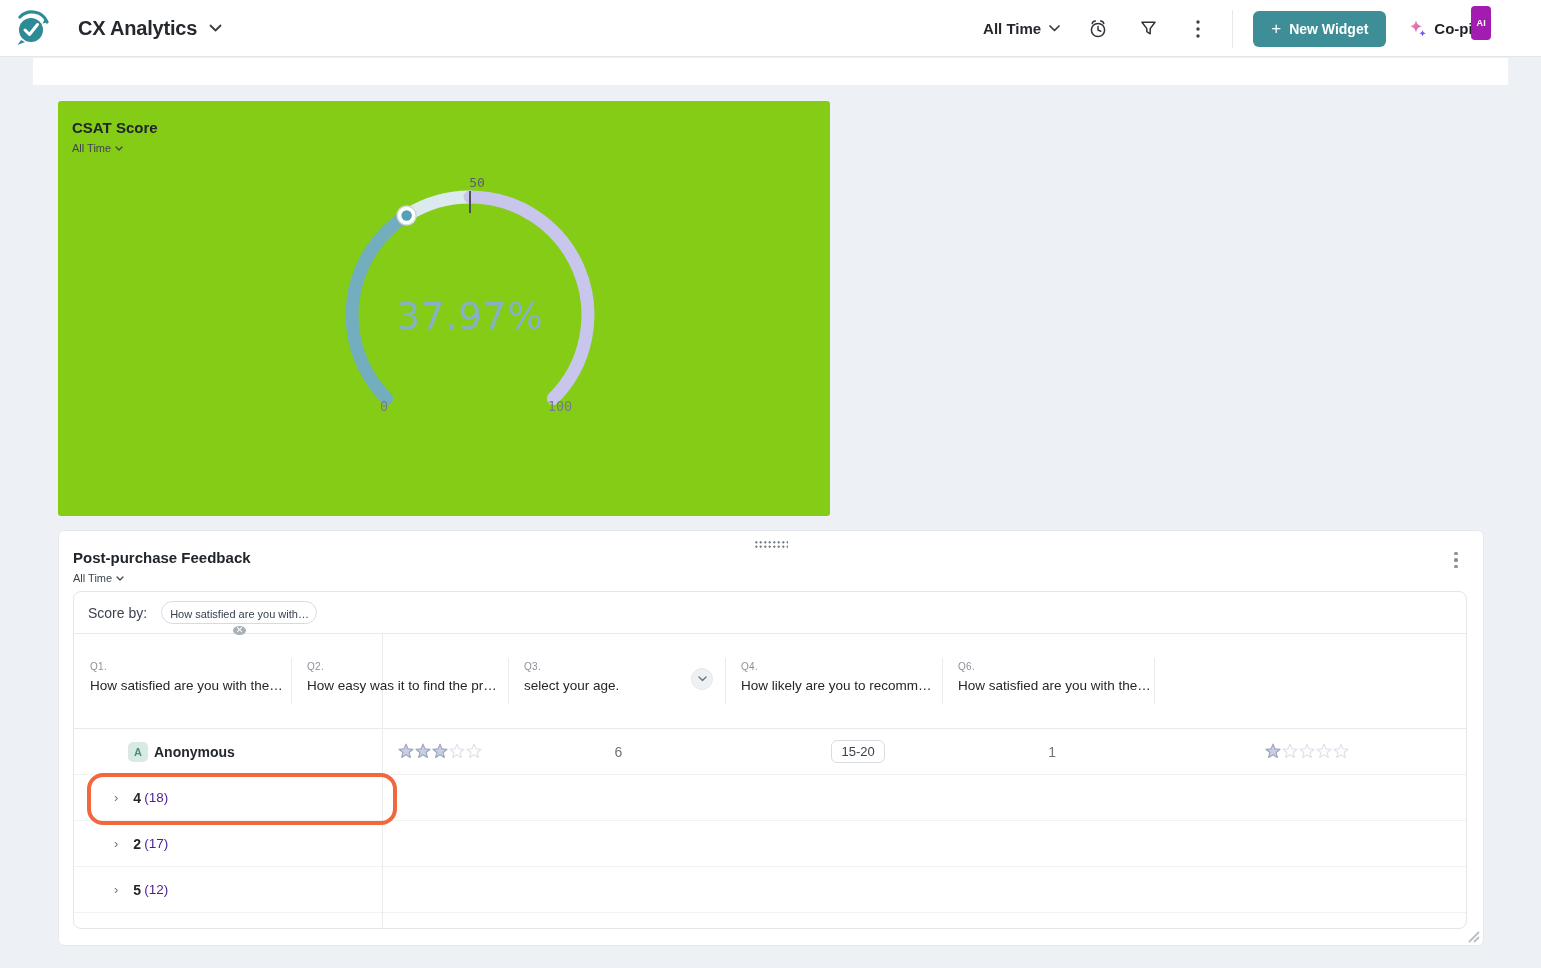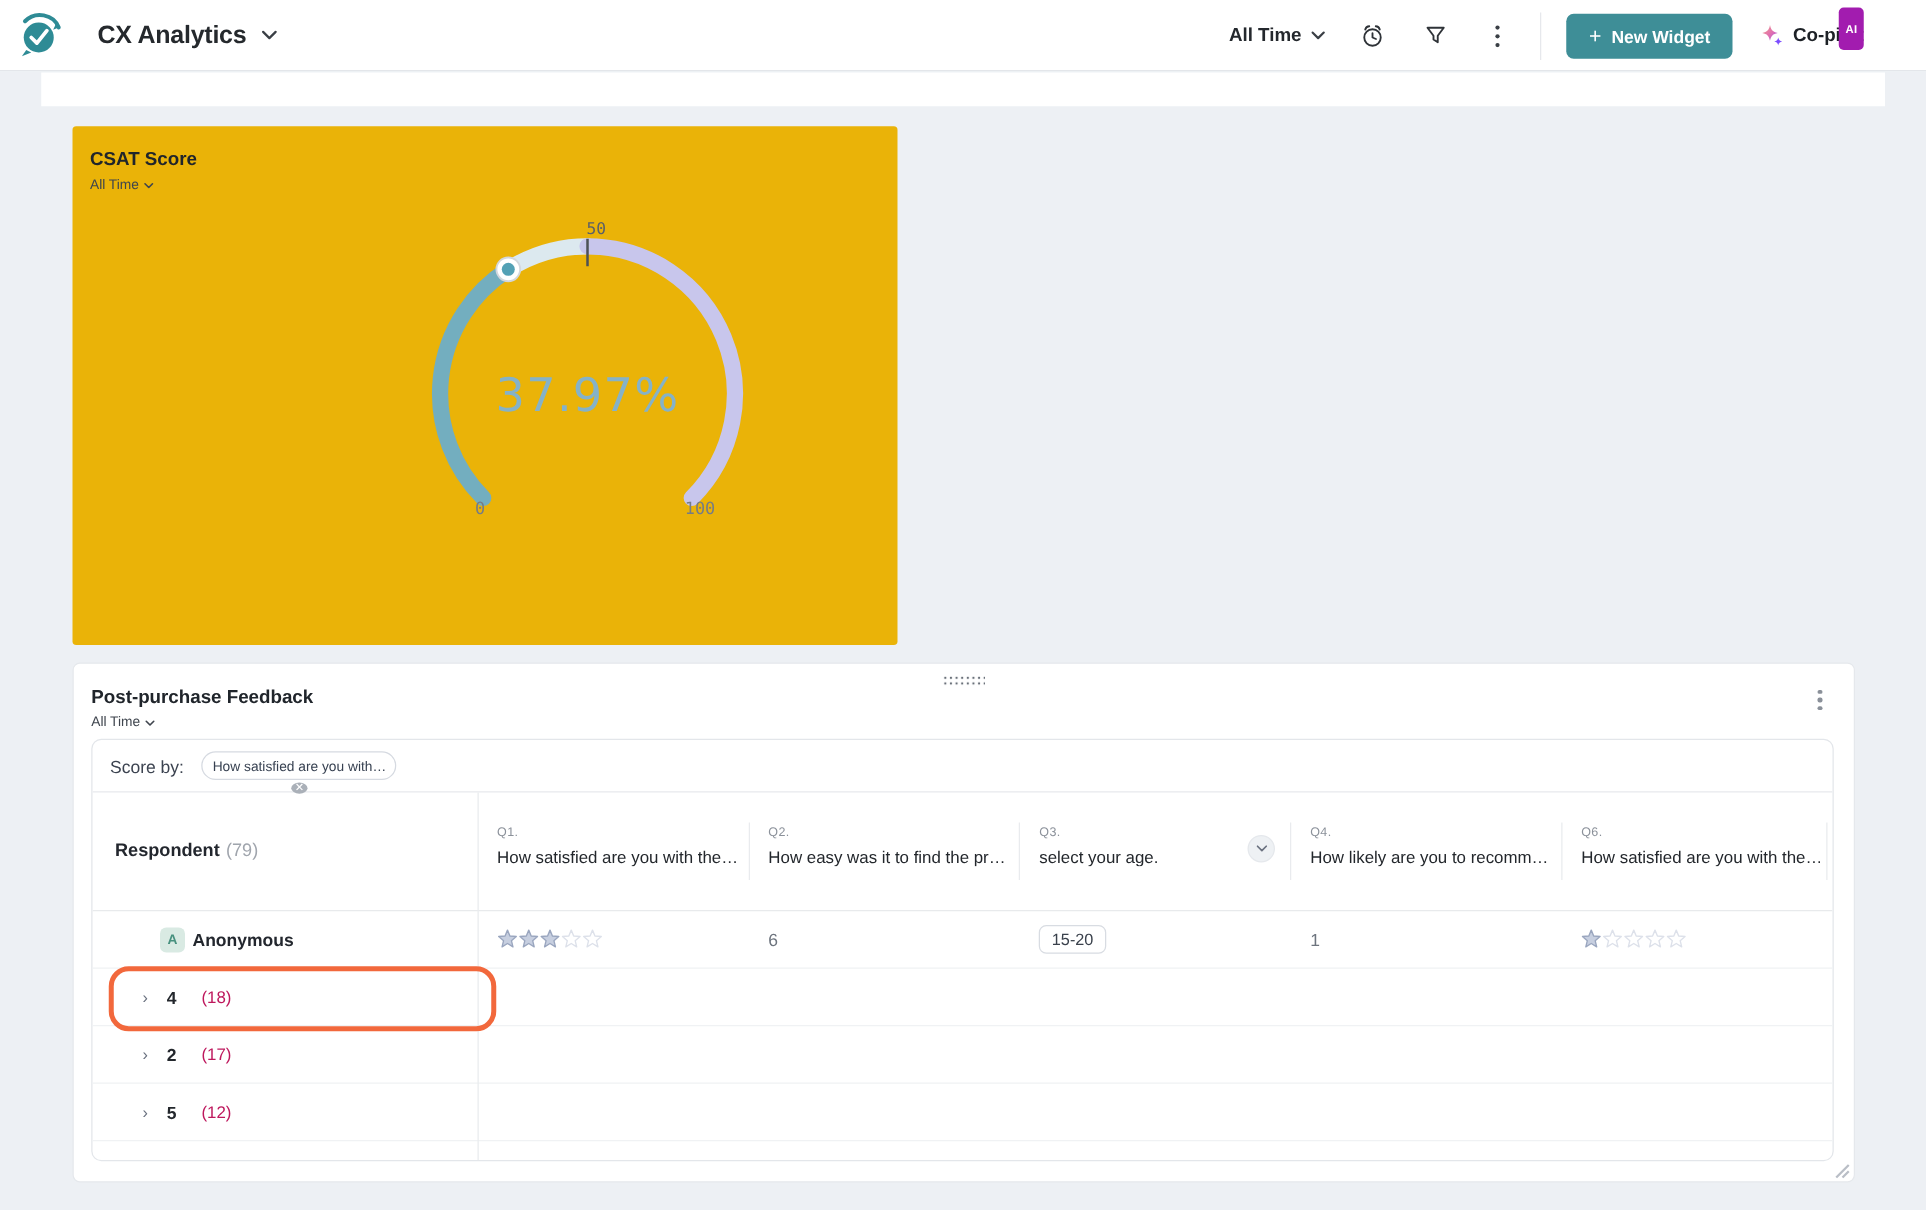--- a/index.html
+++ b/index.html
@@ -23,21 +23,21 @@
   .plus-glyph { font-size:17px; font-weight:400; line-height:1; }
   .copilot { margin-left:22px; display:flex; align-items:center; gap:6px; cursor:pointer; }
   .copilot-label { font-size:15px; font-weight:700; color:#1d2126; }
   .ai-badge { position:absolute; top:6px; right:50px; background:#a21caf; color:#fff; font-size:9px; font-weight:700;
               padding:12px 5px; border-radius:4px; letter-spacing:0.3px; }
 
   
   .partial-widget { position:absolute; left:33px; top:58px; width:1475px; height:27px; background:#fff; }
 
   
-  .csat-widget { position:absolute; left:58px; top:101px; width:660px; height:415px; background:#eab308; border-radius:3px; }
+  .csat-widget { position:absolute; left:58px; top:101px; width:772px; height:415px; background:#84cc16; border-radius:3px; }
   .widget-title { position:absolute; left:14px; top:18px; font-size:15px; font-weight:700; color:#20252b; }
   .widget-time { position:absolute; left:14px; top:41px; font-size:11px; font-weight:500; color:#3f454e;
                  display:flex; align-items:center; gap:4px; cursor:pointer; }
   .gauge-svg { position:absolute; left:0; top:60px; }
   .gauge-legend { position:absolute; bottom:18px; left:0; width:100%; display:flex; justify-content:center;
                   align-items:center; gap:9px; cursor:pointer; }
   .legend-dash { width:15px; height:3px; border-radius:2px; background:#8d939b; }
   .legend-label { font-size:10.5px; color:#33383f; letter-spacing:0.3px; }
 
   
@@ -81,21 +81,21 @@
   .resp-name { margin-left:6px; font-size:14px; font-weight:600; color:#23272e; }
   .cell-num { font-size:14px; color:#6d747e; }
   .cell-chip { border:1px solid #d8dce2; border-radius:6px; padding:3px 9px; font-size:13px; color:#3a414c; background:#fff; }
   .stars { display:flex; gap:1px; }
   .star-filled polygon { fill:#c7cfe0; stroke:#9aa6bf; stroke-width:1.1; stroke-linejoin:round; }
   .star-empty polygon { fill:#ffffff; stroke:#dde1ea; stroke-width:1.1; stroke-linejoin:round; }
 
   .group-row { cursor:pointer; }
   .row-caret { margin-left:40px; font-size:13px; color:#6b7280; line-height:1; }
   .group-val { margin-left:15px; font-size:14px; font-weight:700; color:#23272c; }
-  .group-count { margin-left:20px; font-size:13.5px; color:#be185d; }
+  .group-count { margin-left:3px; font-size:13.5px; color:#4c1d95; }
   .partial-row { height:17px; }
 
   .highlight-box { position:absolute; left:28px; top:242px; width:310px; height:52px; border:4.5px solid #f2683c;
                    border-radius:16px; pointer-events:none; z-index:5; }
   .resize-handle { position:absolute; right:3px; bottom:2px; width:14px; height:14px; cursor:nwse-resize; }
 </style>
 </head>
 <body>
 
 <div class="page">
@@ -217,24 +217,20 @@
               <circle cx="5.4" cy="9.4" r="1.1" fill="#9aa0a8"></circle>
           </svg>
           <span class="groupby-chip-text">How satisfied are you with…</span>
           <span class="chip-close">✕</span>
         </div>
       </div>
 
       <div class="col-divider-full"></div>
 
       <div class="thead">
-        <div class="th-respondent">
-          <b>Respondent</b>
-          <span class="th-count">(79)</span>
-        </div>
         <div class="th-q">
           <div class="th-qnum">Q1.</div>
           <div class="th-qlabel">How satisfied are you with the…</div>
         </div>
         <div class="th-q">
           <div class="th-qnum">Q2.</div>
           <div class="th-qlabel">How easy was it to find the pr…</div>
         </div>
         <div class="th-q">
           <div class="th-qnum">Q3.</div>

